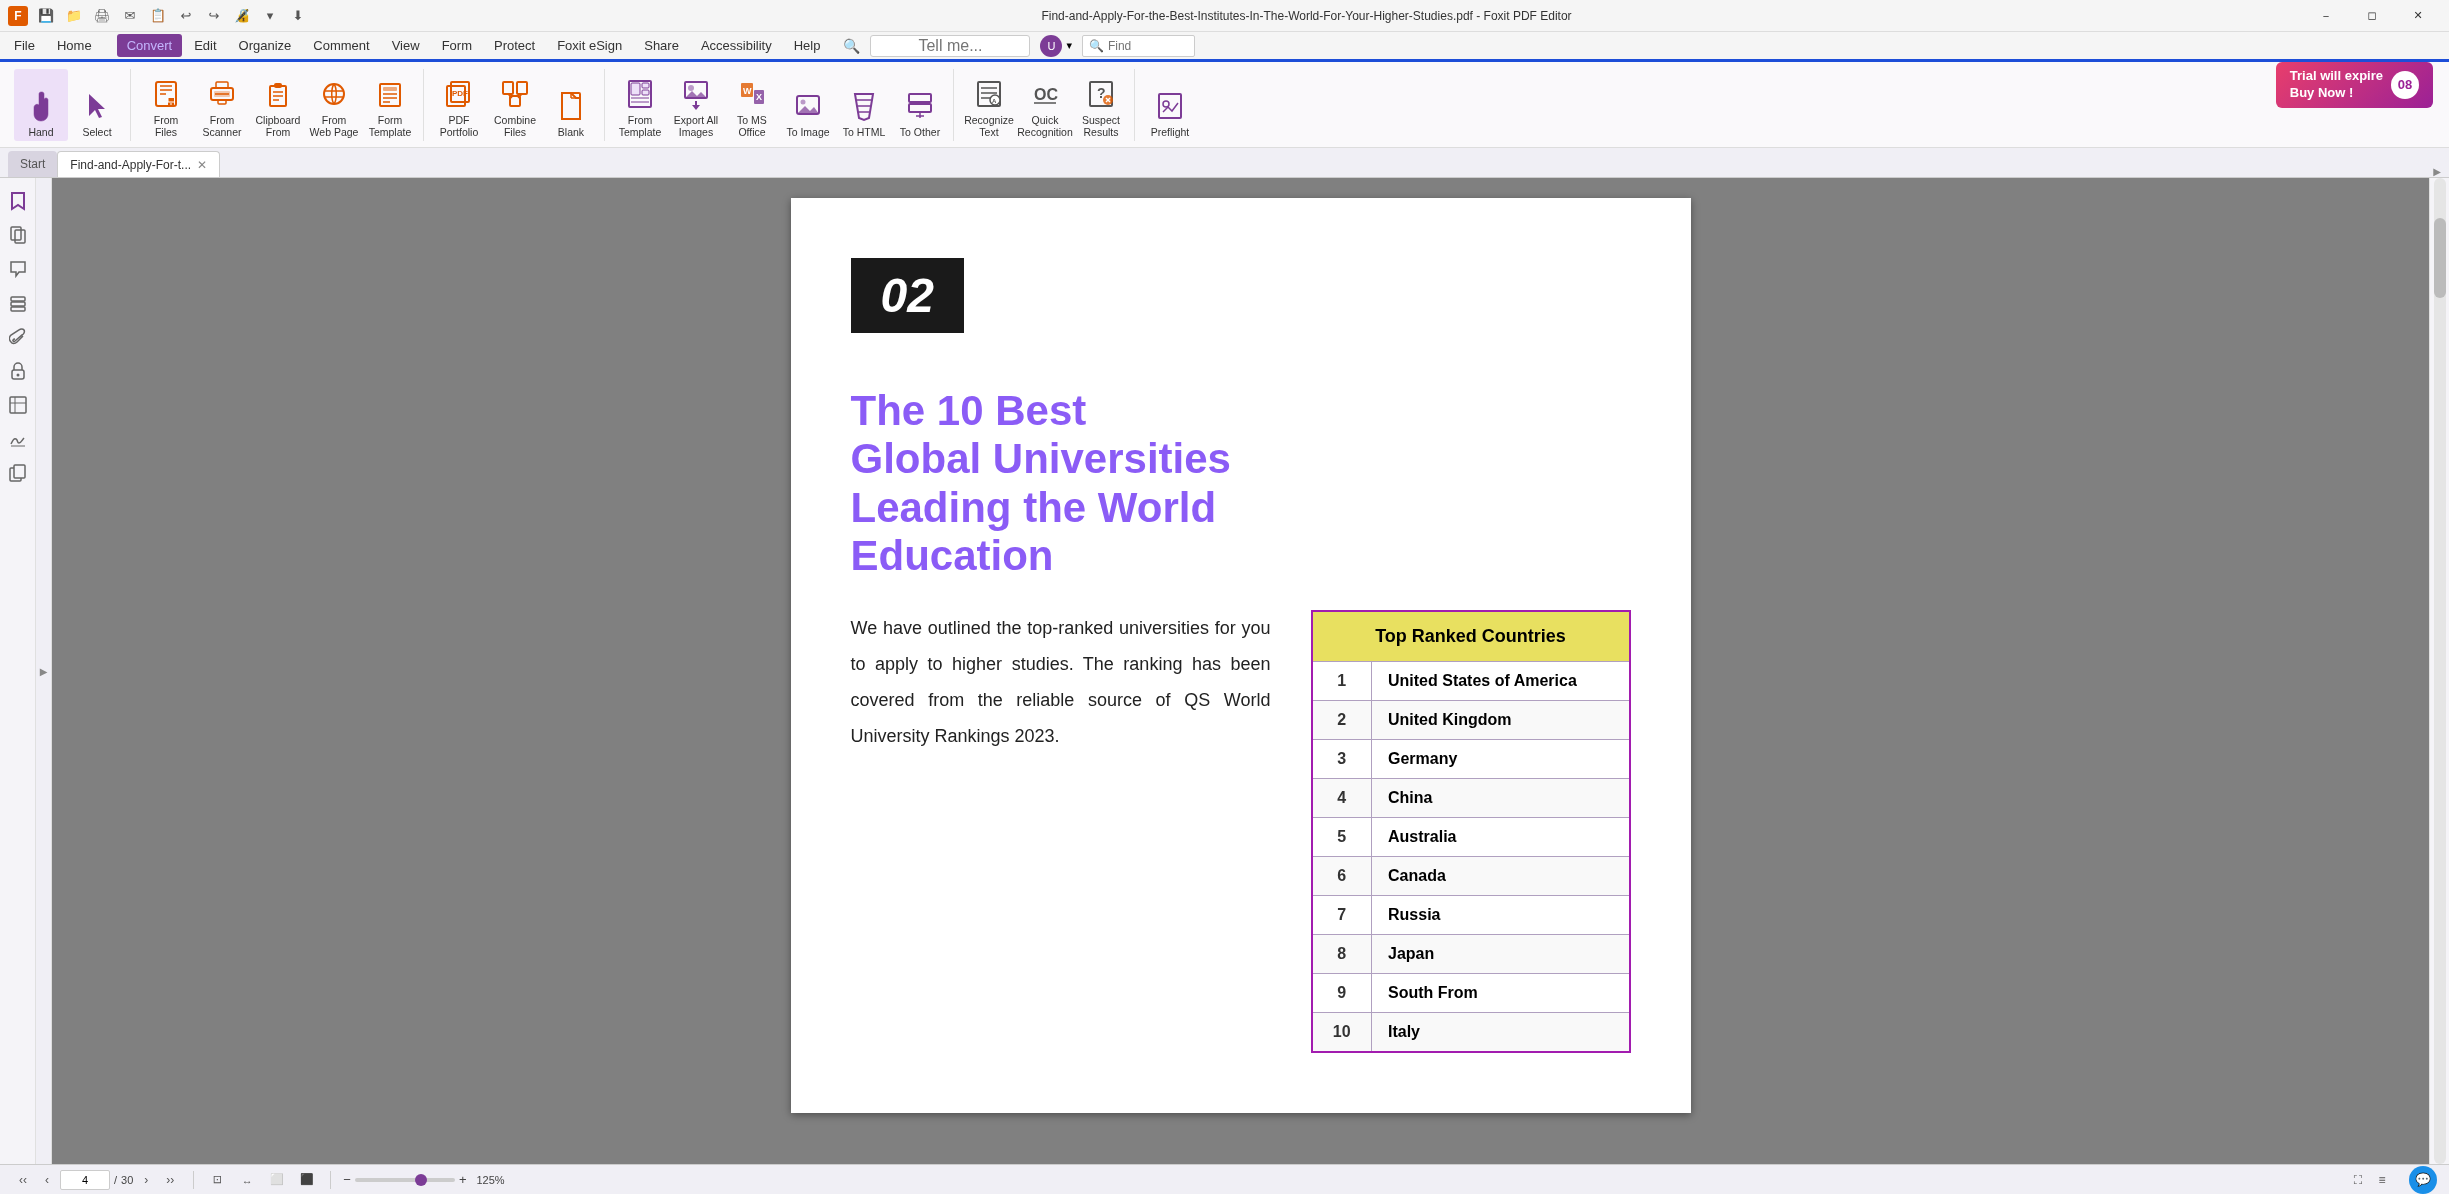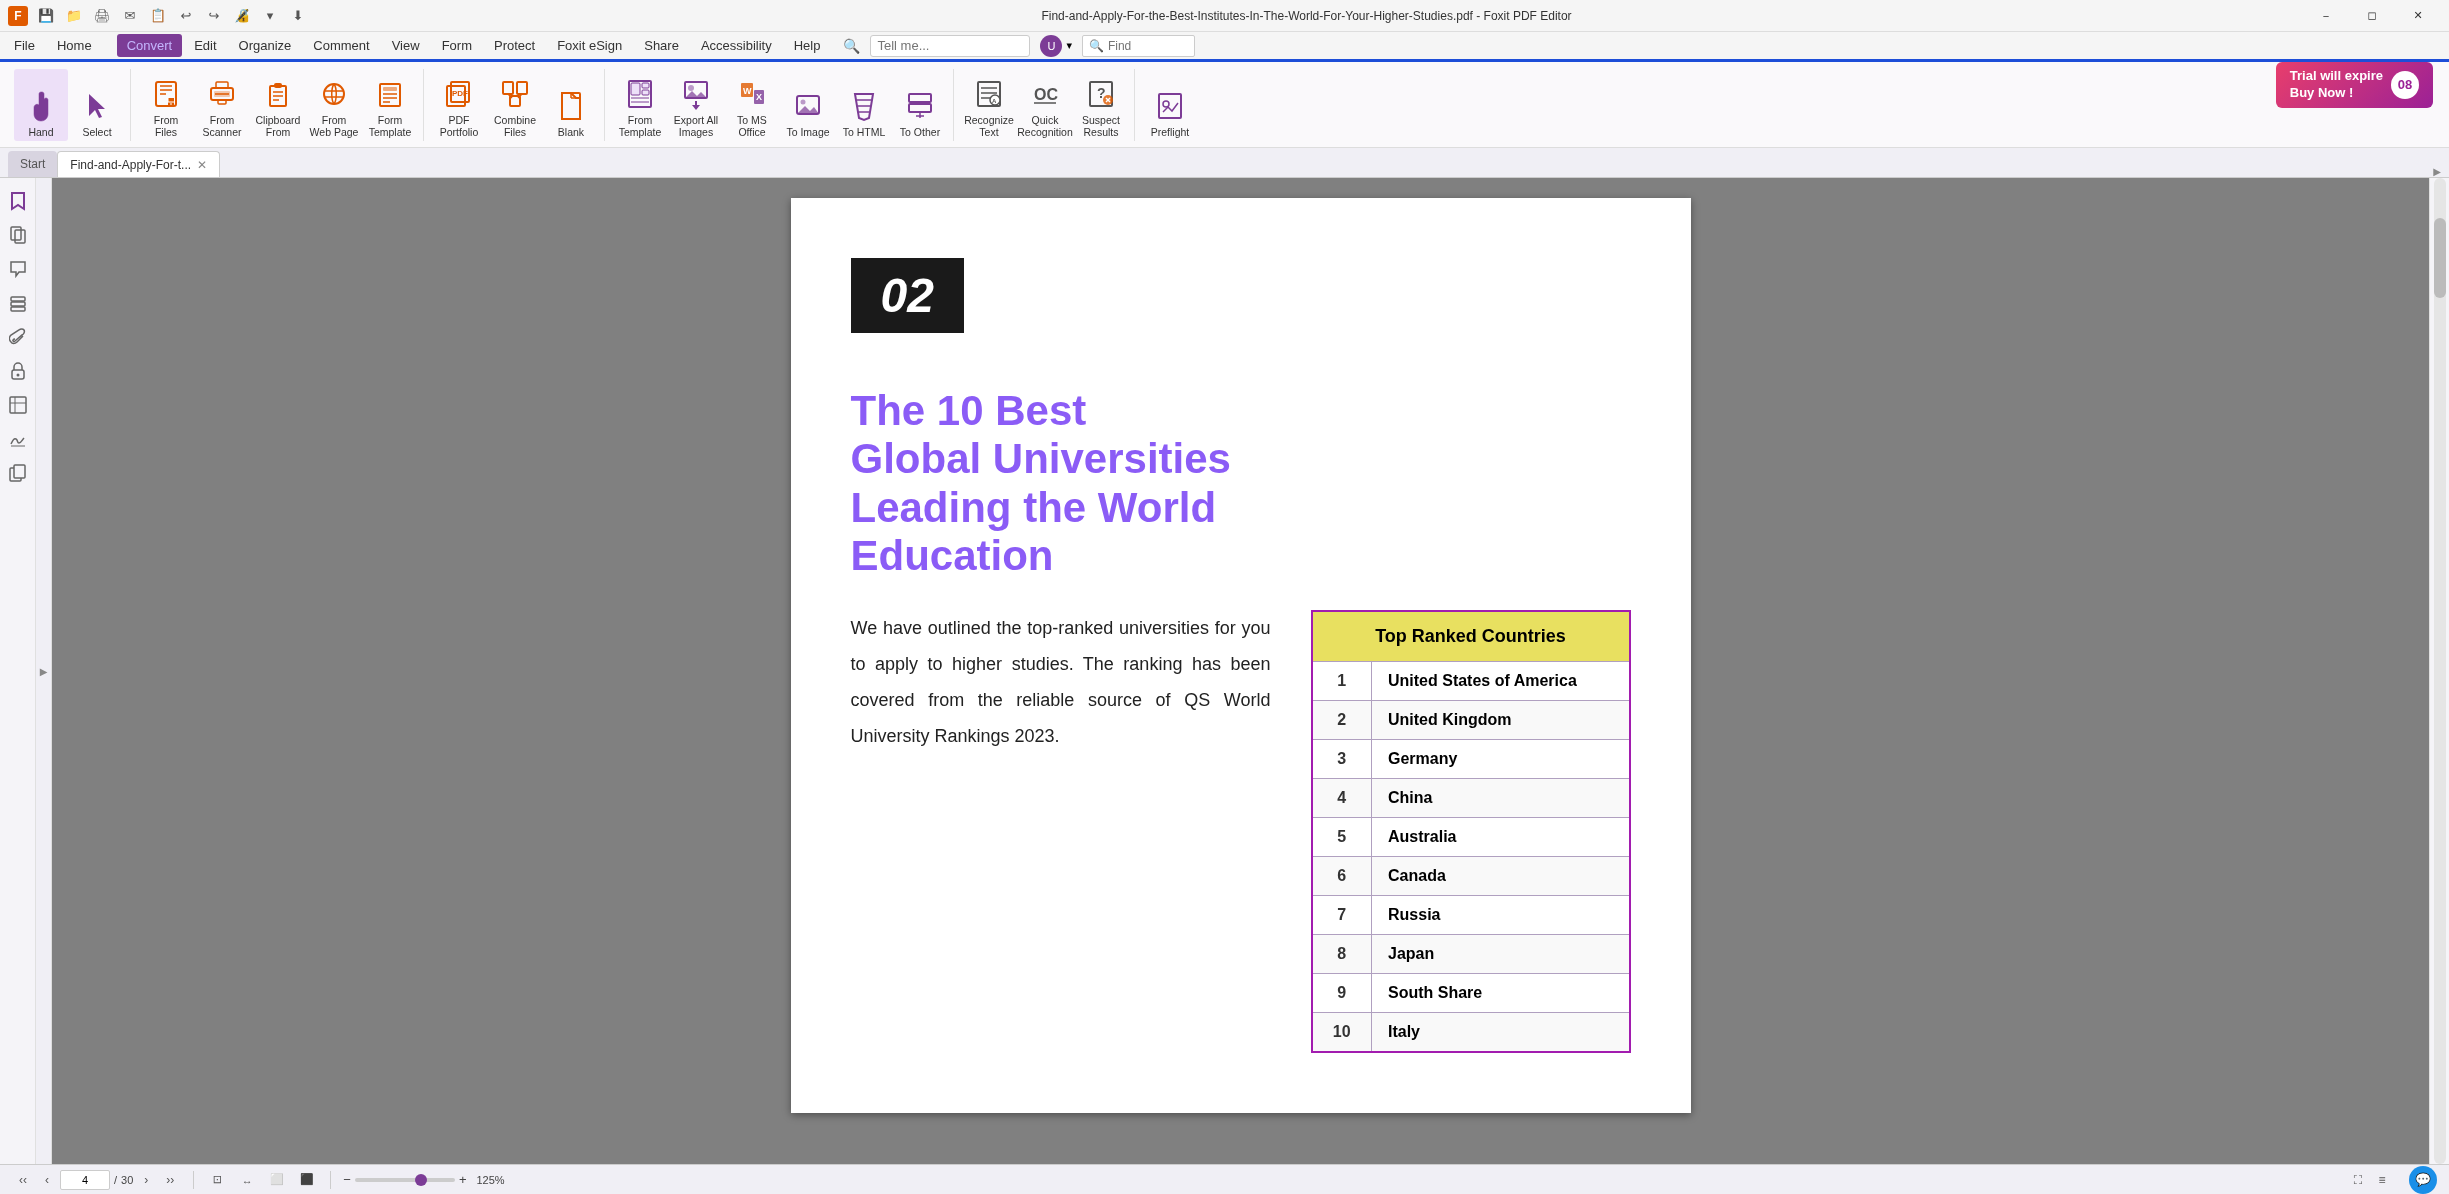--- a/index.html
+++ b/index.html
@@ -373,21 +373,21 @@
   <div class="menu-item">Comment</div>
   <div class="menu-item">View</div>
   <div class="menu-item">Form</div>
   <div class="menu-item">Protect</div>
   <div class="menu-item">Foxit eSign</div>
   <div class="menu-item">Share</div>
   <div class="menu-item">Accessibility</div>
   <div class="menu-item">Help</div>
   <div style="width:24px;height:24px;display:flex;align-items:center;justify-content:center;font-size:14px;cursor:pointer;margin-left:8px;">🔍</div>
   <div id="search-box" style="display:flex;align-items:center;border:1px solid #ccc;border-radius:3px;padding:2px 6px;background:white;width:160px;height:22px;margin-left:4px;">
-    <input type="text" style="border: none; outline: none; font-size: 13px; width: 100%;" placeholder="Tell me...">
+    <input type="text" style="border: none; outline: none; font-size: 16px; width: 100%; text-align: center;" placeholder="Tell me...">
   </div>
   <div style="display:flex;align-items:center;gap:4px;margin-left:8px;">
     <div style="width:22px;height:22px;background:#7c3c96;border-radius:50%;display:flex;align-items:center;justify-content:center;color:white;font-size:11px;cursor:pointer;">U</div>
     <div style="font-size:11px;cursor:pointer;">▾</div>
   </div>
   <div style="display:flex;align-items:center;border:1px solid #ccc;border-radius:2px;padding:2px 6px;background:white;height:22px;margin-left:8px;">
     <span style="font-size:12px;color:#888;margin-right:4px;">🔍</span>
     <input type="text" style="border: none; outline: none; font-size: 12px; width: 80px;" placeholder="Find">
   </div>
 </div>
@@ -768,21 +768,21 @@
                 <tr>
                   <td>7</td>
                   <td>Russia</td>
                 </tr>
                 <tr>
                   <td>8</td>
                   <td>Japan</td>
                 </tr>
                 <tr>
                   <td>9</td>
-                  <td>South Share</td>
+                  <td>South From</td>
                 </tr>
                 <tr>
                   <td>10</td>
                   <td>Italy</td>
                 </tr>
               </tbody>
           </table>
         </div>
       </div>
     </div>

